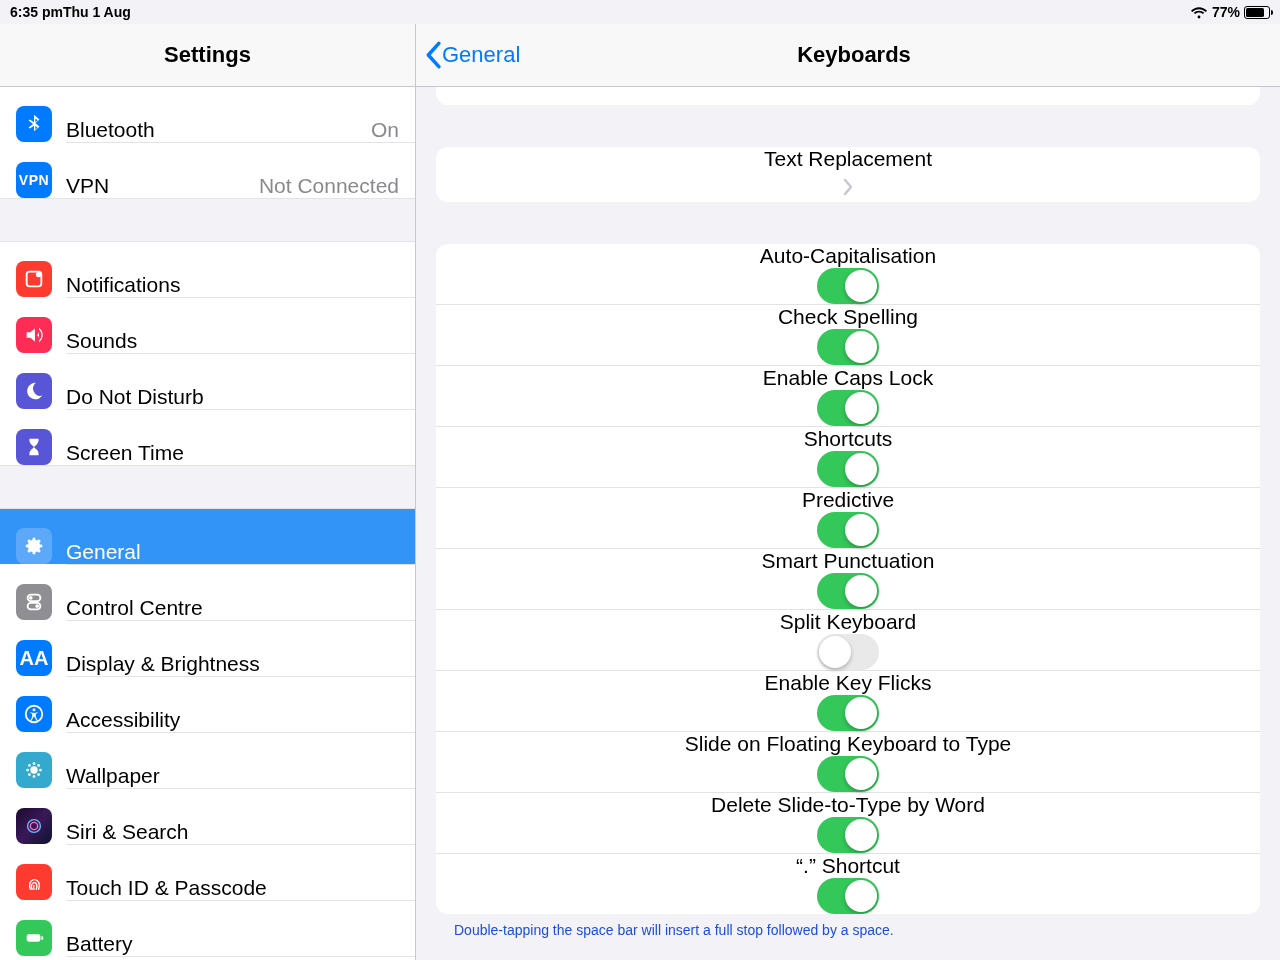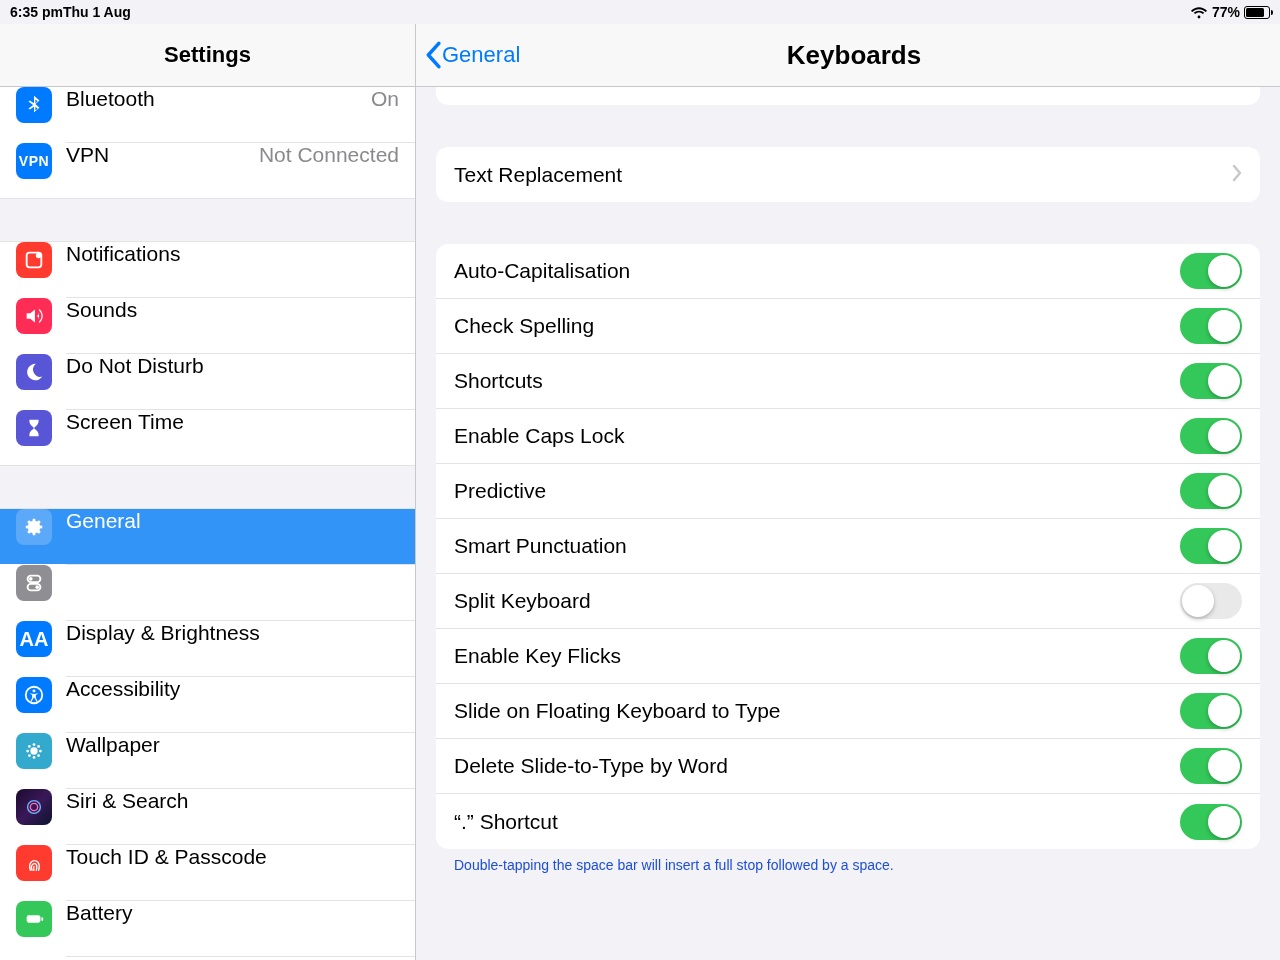--- a/index.html
+++ b/index.html
@@ -14,43 +14,43 @@
 .battery-body::after { content:""; position:absolute; right:-4px; top:3px; width:2.5px; height:5px; background:#000; border-radius:0 2px 2px 0; }
 .battery-fill { position:absolute; left:1px; top:1px; bottom:1px; width:77%; background:#000; border-radius:1.5px; }
 
 .app { display:flex; height:936px; }
 
 
 .sidebar { width:416px; border-right:1px solid #c8c7cc; background:#f2f2f7; overflow-y:hidden; }
 .sidebar-header { height:63px; display:flex; align-items:center; justify-content:center; font-size:22px; font-weight:700; background:#f8f8f9; border-bottom:1px solid #c8c7cc; }
 .group { background:#fff; border-top:1px solid #e3e3e6; border-bottom:1px solid #e3e3e6; }
 .group + .group-spacer { height:42px; }
-.row { height:55px; display:flex; align-items:flex-start; padding:0 16px; border-bottom:1px solid #e3e3e6; cursor:pointer; }
+.row { height:55px; display:flex; align-items:flex-end; padding:0 16px; border-bottom:1px solid #e3e3e6; cursor:pointer; }
 .group.no-top-border { border-top:none; }
 .row:last-child { border-bottom:none; }
 .row .icon { width:36px; height:36px; border-radius:8px; margin-right:14px; display:flex; align-items:center; justify-content:center; flex-shrink:0; }
 .row .label { font-size:21px; color:#000; flex:1; }
 .row .value { font-size:21px; color:#8a8a8e; }
 .row.selected { background:#3294f7; }
 .row.selected .label { color:#fff; }
 
 .group .row { border-bottom:none; }
 .group .divider { margin-left:66px; height:1px; background:#e3e3e6; }
 
 
 .detail { flex:1; background:#f2f2f7; overflow-y:hidden; position:relative; }
 .detail-header { height:63px; display:flex; align-items:center; background:#f8f8f9; border-bottom:1px solid #c8c7cc; position:relative; }
 .back-btn { display:flex; align-items:center; color:#007aff; font-size:22px; padding-left:8px; cursor:pointer; }
 .back-chevron { width:18px; height:28px; display:inline-block; }
-.detail-title { position:absolute; left:12px; right:0; text-align:center; font-size:26px; font-weight:600; pointer-events:none; }
+.detail-title { position:absolute; left:12px; right:0; text-align:center; font-size:22px; font-weight:600; pointer-events:none; }
 
 .detail-body { padding:0 20px; }
 .card { background:#fff; border-radius:12px; overflow:hidden; }
 .card-partial-top { background:#fff; border-radius:0 0 12px 12px; height:18px; margin-top:0; }
-.card .drow { min-height:55px; display:flex; align-items:center; padding:0 18px; border-bottom:1px solid #e3e3e6; }
+.card .drow { min-height:55px; display:flex; align-items:center; padding:0 18px; border-bottom:1px solid #e3e3e6;flex-direction:column; }
 .card .drow:last-child { border-bottom:none; }
 .drow .dlabel { font-size:21px; color:#000; flex:1; }
 .chevron { color:#c7c7cc; font-size:22px; }
 .spacer-lg { height:42px; }
 
 .toggle { width:62px; height:36px; border-radius:18px; position:relative; background:#e9e9ea; flex-shrink:0; }
 .toggle.on { background:#34c759; }
 .toggle .knob { position:absolute; top:2px; width:32px; height:32px; background:#fff; border-radius:50%; box-shadow:0 2px 4px rgba(0,0,0,0.25); transition:left .1s; }
 .toggle .knob { left:2px; }
 .toggle.on .knob { left:28px; }
@@ -163,20 +163,21 @@
         <div class="divider"></div>
       <div class="row">
         <div class="icon ic-control">
             <svg viewBox="0 0 24 24">
               <rect x="5" y="4" width="14" height="7" rx="3.5" fill="none" stroke="#fff" stroke-width="2"></rect>
               <circle cx="8.5" cy="7.5" r="2"></circle>
               <rect x="5" y="13" width="14" height="7" rx="3.5" fill="none" stroke="#fff" stroke-width="2"></rect>
               <circle cx="15.5" cy="16.5" r="2"></circle>
             </svg>
           </div>
+        <span class="label">Control Centre</span>
       </div>
         <div class="divider"></div>
       <div class="row">
         <div class="icon ic-display">
             <span>AA</span>
           </div>
         <span class="label">Display &amp; Brightness</span>
       </div>
         <div class="divider"></div>
       <div class="row">
@@ -278,27 +279,27 @@
               <div class="knob"></div>
             </div>
           </div>
           <div class="drow">
             <span class="dlabel">Check Spelling</span>
             <div class="toggle on">
               <div class="knob"></div>
             </div>
           </div>
           <div class="drow">
+            <span class="dlabel">Enable Caps Lock</span>
+            <div class="toggle on">
+              <div class="knob"></div>
+            </div>
+          </div>
+          <div class="drow">
             <span class="dlabel">Shortcuts</span>
-            <div class="toggle on">
-              <div class="knob"></div>
-            </div>
-          </div>
-          <div class="drow">
-            <span class="dlabel">Enable Caps Lock</span>
             <div class="toggle on">
               <div class="knob"></div>
             </div>
           </div>
           <div class="drow">
             <span class="dlabel">Predictive</span>
             <div class="toggle on">
               <div class="knob"></div>
             </div>
           </div>

